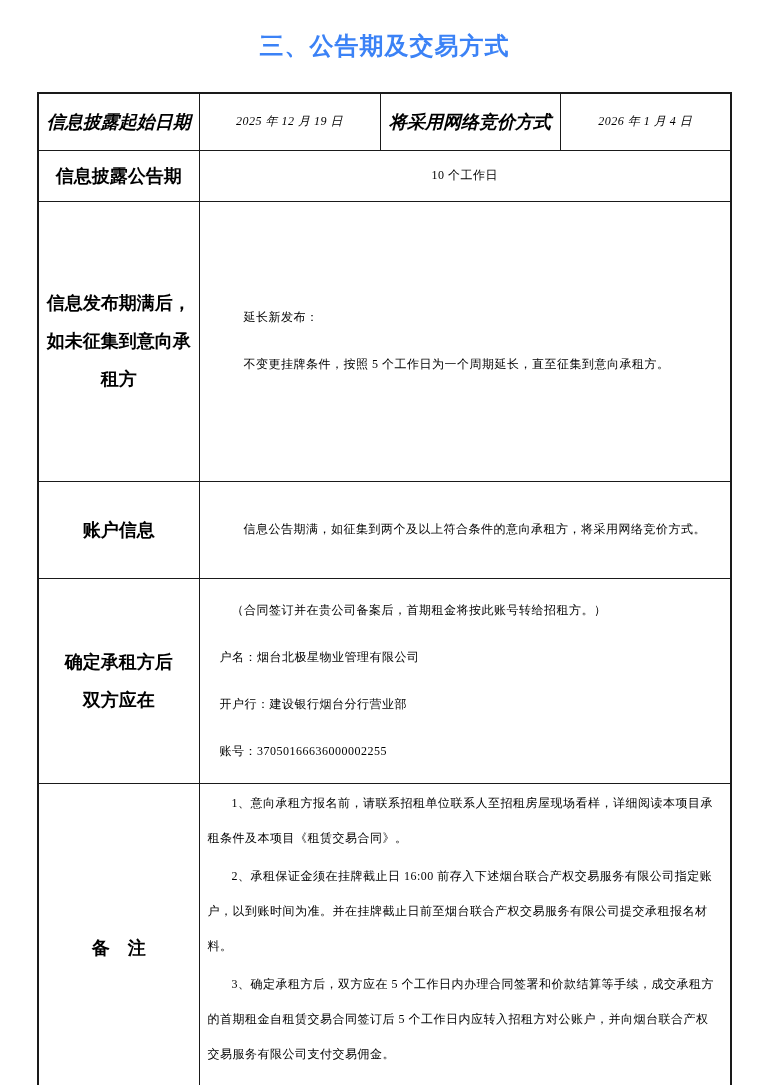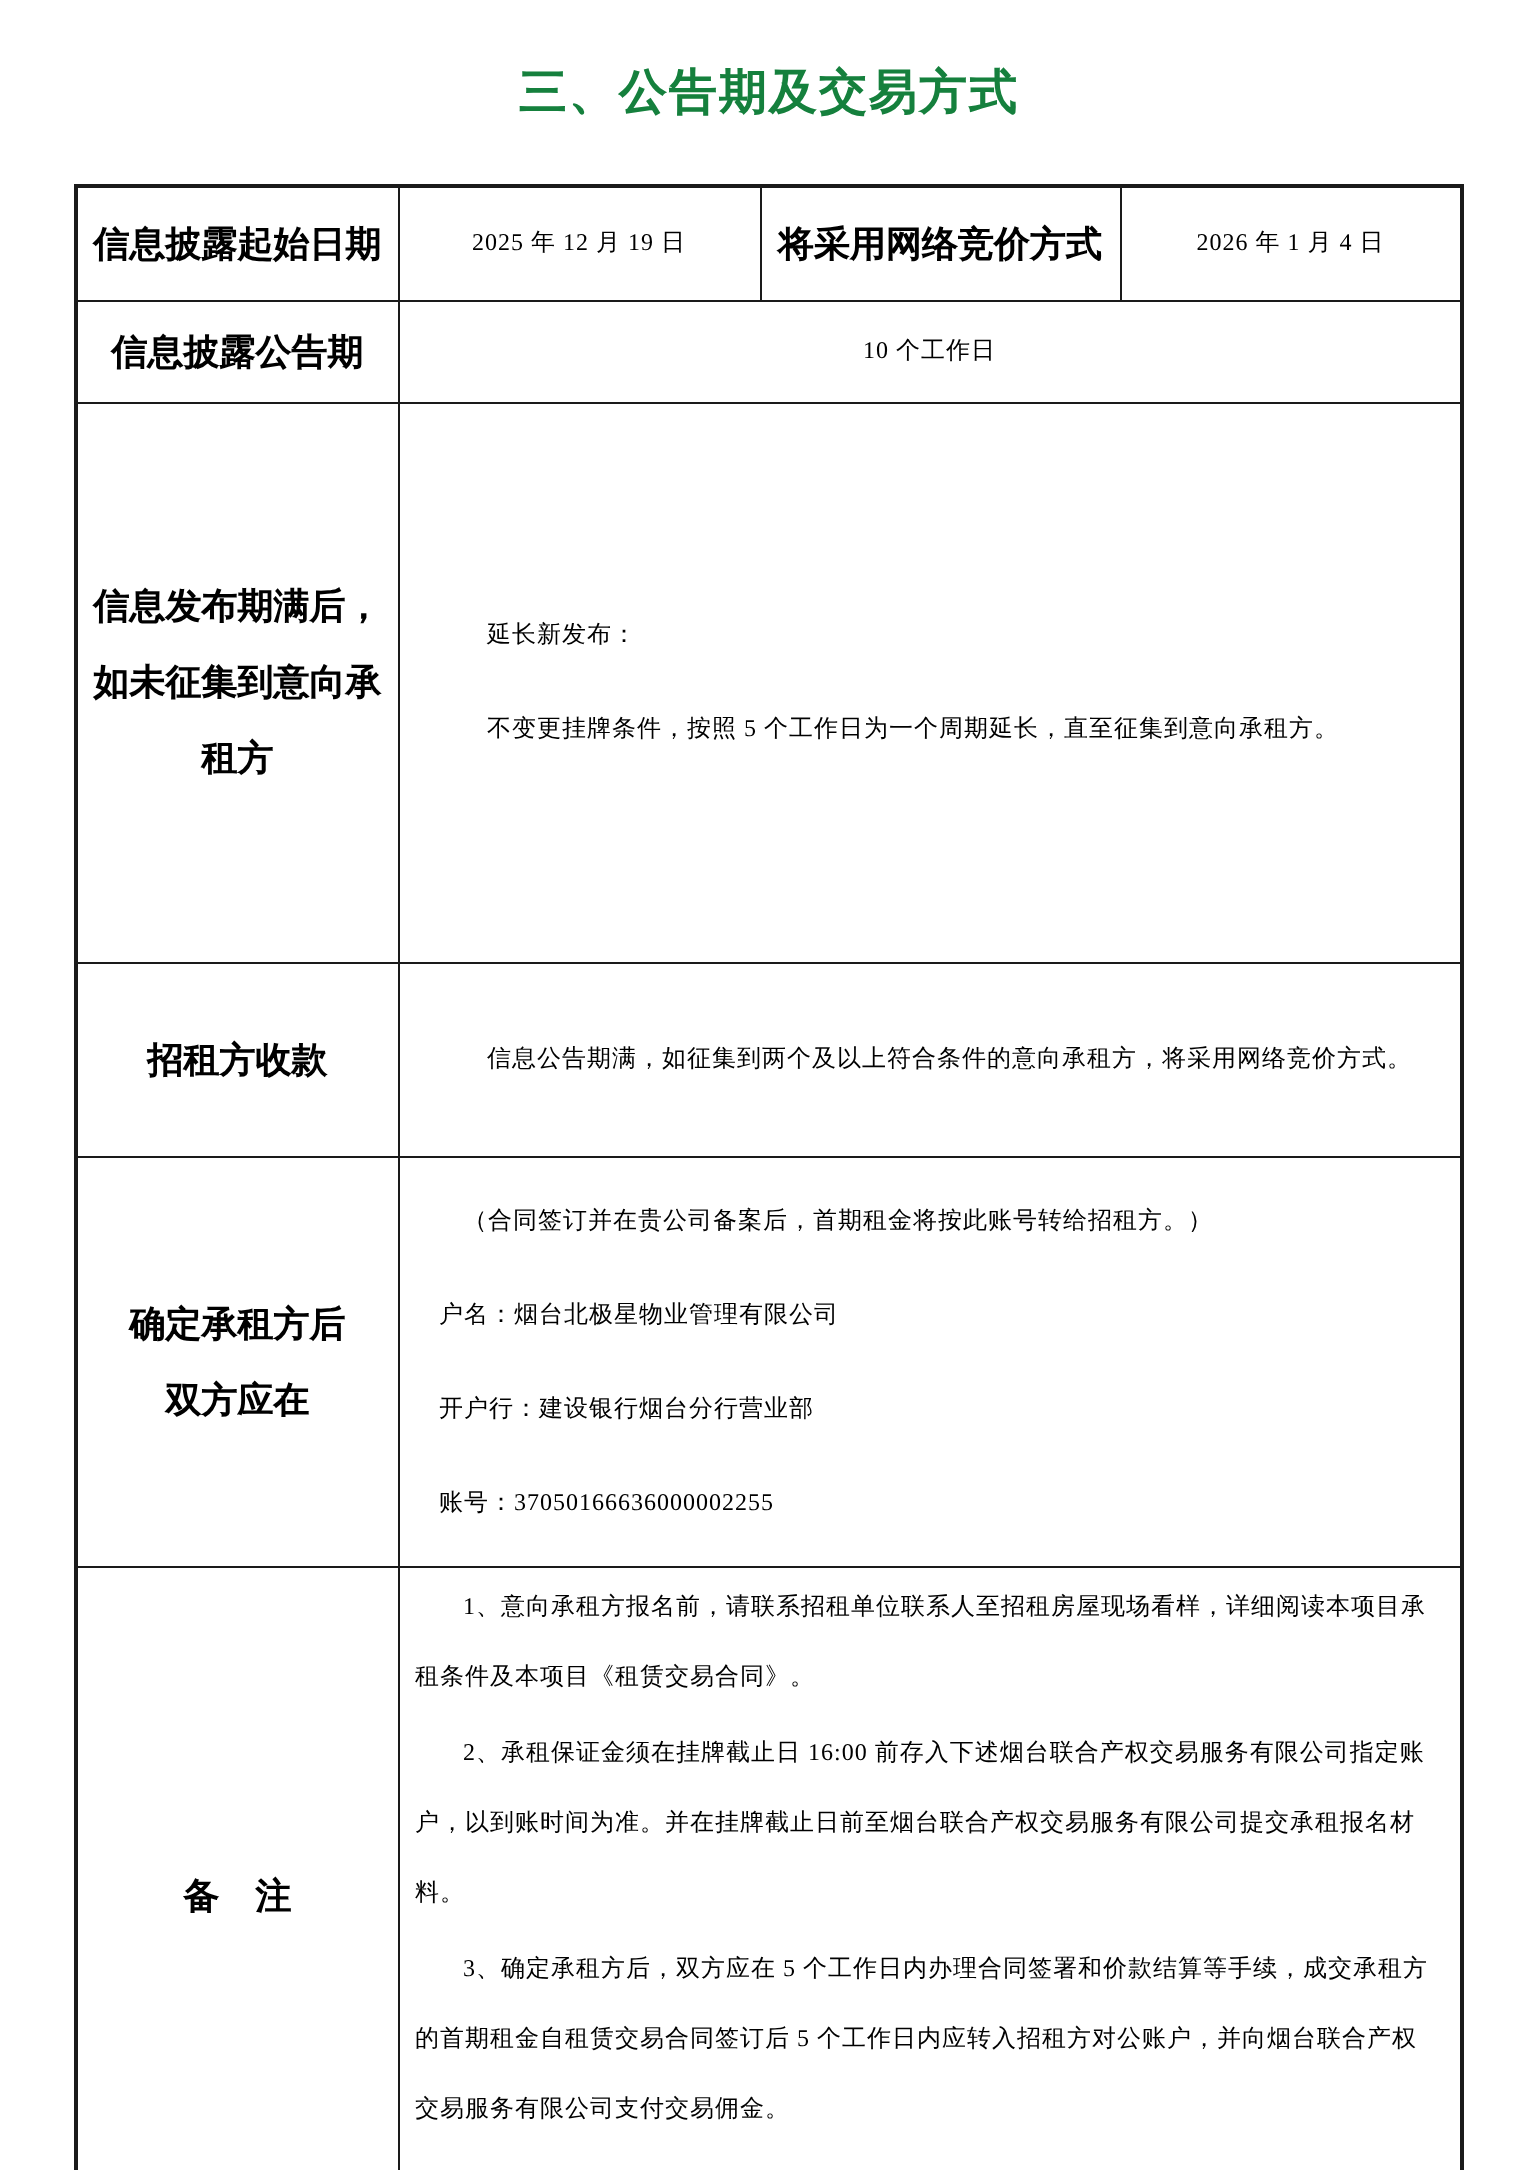--- a/index.html
+++ b/index.html
@@ -16,41 +16,41 @@
     color: #000000;
     overflow: hidden;
   }
   .doc-title {
     margin: 0;
     padding-top: 30px;
     text-align: center;
     font-size: 24px;
     font-weight: bold;
     letter-spacing: 1px;
-    color: #15803d;
+    color: #3b82f6;
   }
   .doc-table {
     border-collapse: collapse;
     table-layout: fixed;
     width: 693px;
     margin: 30px 0 0 37px;
     border: 2px solid #1a1a1a;
   }
   .doc-table td {
     border: 1px solid #1a1a1a;
     vertical-align: middle;
     box-sizing: border-box;
   }
   
   .col1 { width: 161px; }
   .col2 { width: 181px; }
   .col3 { width: 180px; }
   .col4 { width: 171px; }
   
-  .r1 { height: 57px; }
+  .r1 { height: 57px; font-style: italic; }
   .r2 { height: 51px; margin-left: 44px; }
   .r3 { height: 280px; }
   .r4 { height: 97px; }
   .r5 { height: 169px; }
   .r6 { height: 293px; }
 
   td.label-cell {
     font-size: 18px;
     font-weight: bold;
     text-align: center;
@@ -114,21 +114,21 @@
 
     <tr class="r3">
       <td class="label-cell">信息发布期满后，如未征集到意向承租方</td>
       <td class="value-cell" colspan="3">
         <p>延长新发布：</p>
         <p>不变更挂牌条件，按照 5 个工作日为一个周期延长，直至征集到意向承租方。</p>
       </td>
     </tr>
 
     <tr class="r4">
-      <td class="label-cell">招租方收款</td>
+      <td class="label-cell">账户信息</td>
       <td class="value-cell" colspan="3">
         <p>信息公告期满，如征集到两个及以上符合条件的意向承租方，将采用网络竞价方式。</p>
       </td>
     </tr>
 
     <tr class="r5">
       <td class="label-cell">
         <div>确定承租方后</div>
         <div>双方应在</div>
       </td>

